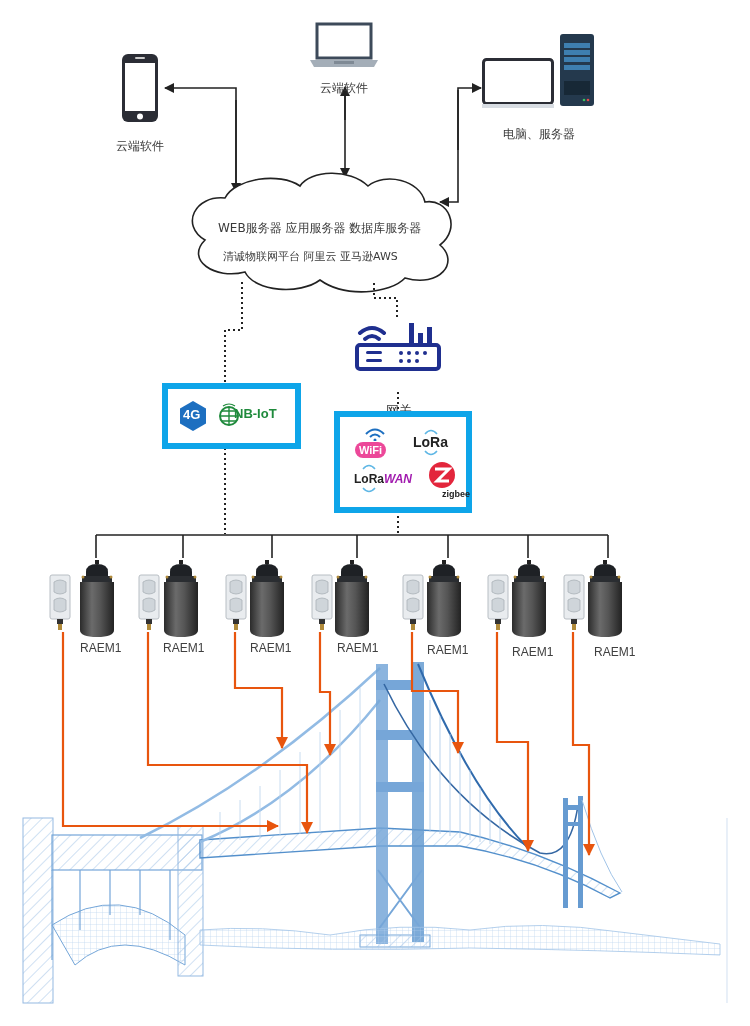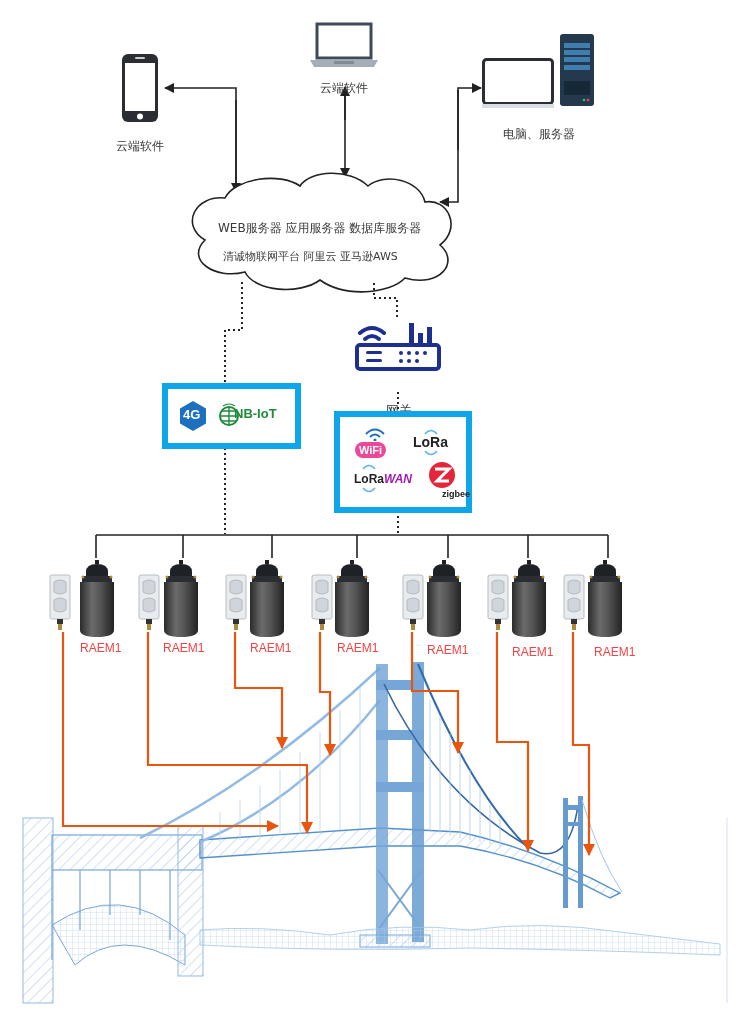--- a/index.html
+++ b/index.html
@@ -1,20 +1,20 @@
 <!DOCTYPE html>
 <html><head>
 <meta charset="utf-8">
 <style>
   html, body { margin: 0; padding: 0; background: #ffffff; }
   body { width: 750px; height: 1026px; position: relative; overflow: hidden;
          font-family: "DejaVu Sans", "Liberation Sans", sans-serif; color: #333; }
   .abs { position: absolute; }
   .label { font-size: 12px; color: #3a3a3a; white-space: nowrap; margin-top: 8px; }
-  .raem { font-size: 12px; color: #ef4444; font-family: "Liberation Sans", sans-serif; }
+  .raem { font-size: 12px; color: #404040; font-family: "Liberation Sans", sans-serif; }
   .box { position: absolute; border: 6px solid #0ea5e9; background: #fff; }
 </style>
 </head>
 <body>
 
 <svg class="abs" style="left:0;top:0" width="750" height="1026" viewBox="0 0 750 1026">
   <defs>
     <marker id="arrBlack" markerWidth="10" markerHeight="10" refX="9" refY="5" orient="auto" markerUnits="userSpaceOnUse">
       <path d="M0,0 L10,5 L0,10 z" fill="#222"></path>
     </marker>

